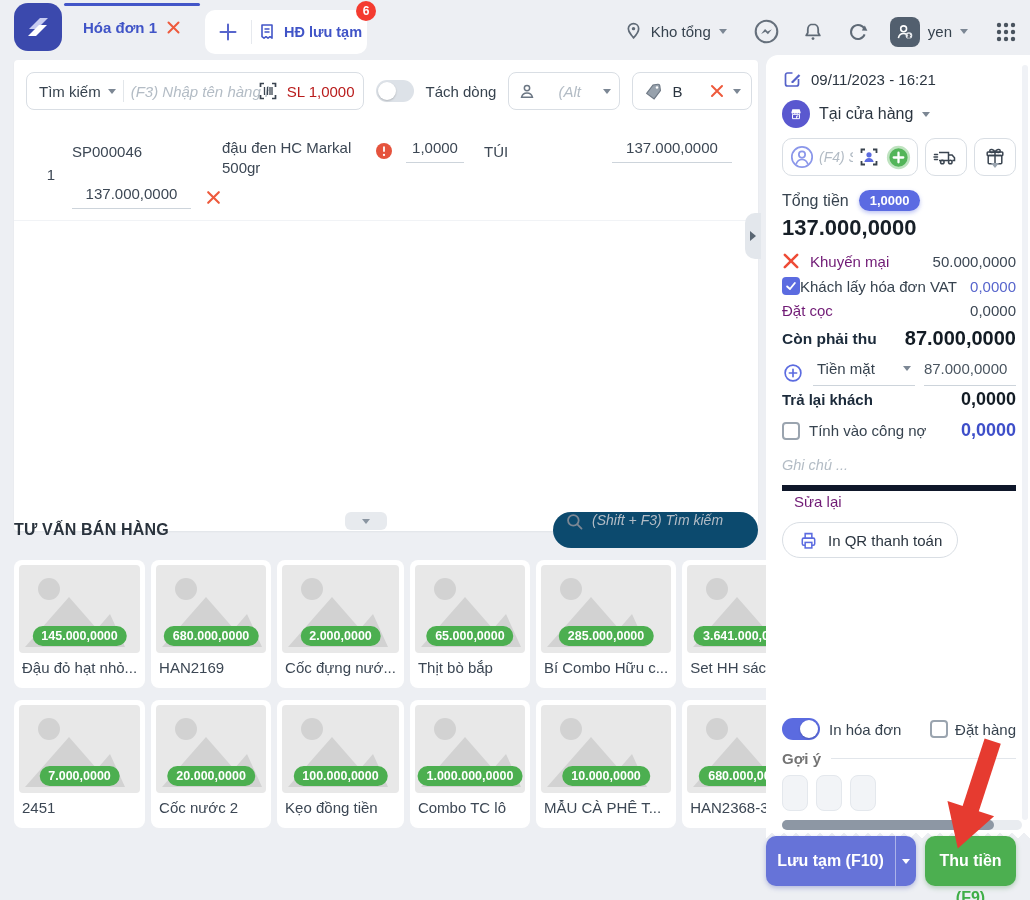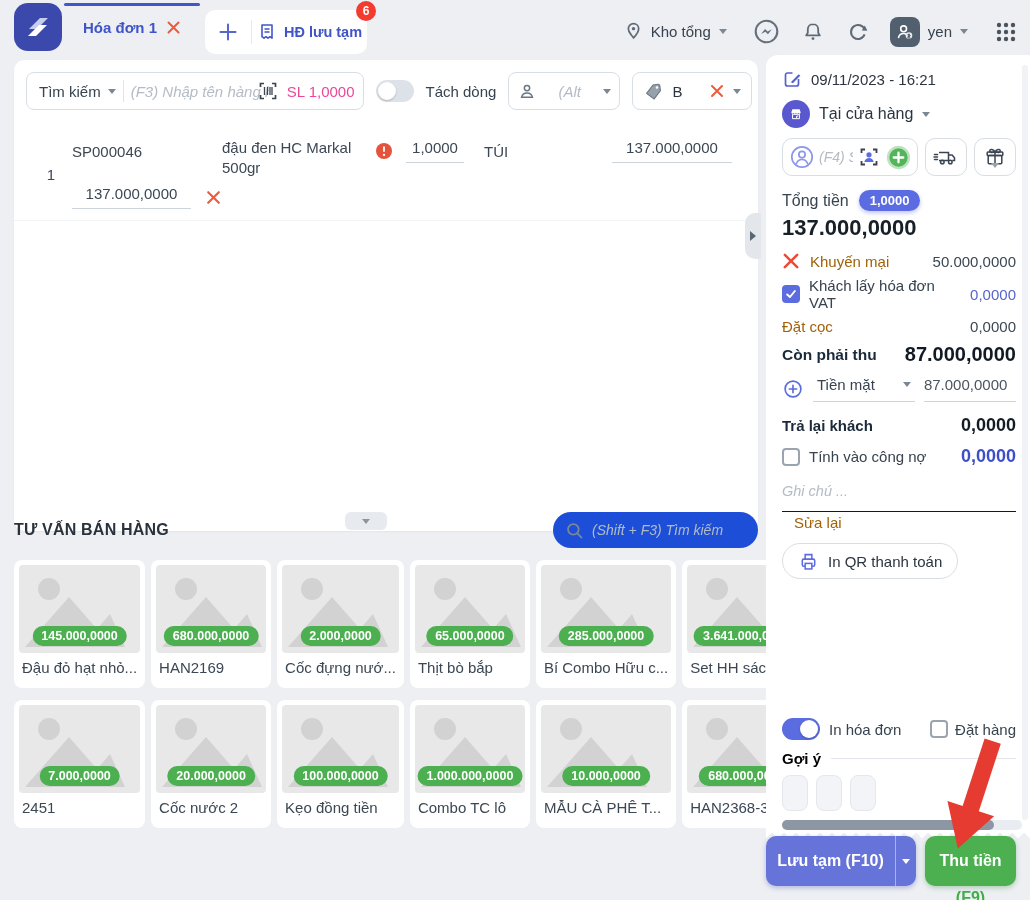--- a/index.html
+++ b/index.html
@@ -26,29 +26,29 @@
   .draft-tab { flex:1; display:flex; align-items:center; justify-content:center; gap:7px; }
   .draft-tab .lbl { font-weight:bold; color:#4054c7; font-size:14.5px; white-space:nowrap; }
   .badge { position:absolute; top:-9px; right:-9px; width:20px; height:20px; border-radius:50%; background:#f43b30; color:#fff; font-size:12px; font-weight:bold; display:flex; align-items:center; justify-content:center; }
   .top-right { position:absolute; right:12px; top:4px; height:55px; display:flex; align-items:center; }
   .caret { width:0; height:0; border-left:4.5px solid transparent; border-right:4.5px solid transparent; border-top:5.5px solid #7c8794; }
   .wh-label { color:#37434f; margin:0 8px 0 7px; }
   .user-name { color:#37434f; margin:0 8px 0 8px; }
   .avatar-chip { width:30px; height:30px; border-radius:8px; background:#525f6e; display:flex; align-items:center; justify-content:center; }
 
   
-  #left-card { position:absolute; left:14px; top:60px; width:744px; height:471px; background:#fff; border-radius:10px; box-shadow:0 1px 2px rgba(27,36,48,.05); }
+  #left-card { position:absolute; left:14px; top:60px; width:744px; height:471px; background:#fff; border-radius:4px; box-shadow:0 1px 2px rgba(27,36,48,.05); }
   .toolbar { display:flex; align-items:center; gap:12px; padding:12px 6px 10px 12px; }
   .field { border:1px solid #d9dee4; border-radius:8px; height:38px; display:flex; align-items:center; background:#fff; }
   .search-combo { width:340px; padding:0 8px 0 12px; gap:7px; }
   .search-combo .mode { color:#37434f; white-space:nowrap; }
   .search-combo .sep { width:1px; height:22px; background:#e2e6ea; }
   .ph { font-style:italic; color:#b3bcc5; white-space:nowrap; overflow:hidden; }
   .search-ph { width:138px; flex:0 1 auto; }
-  .sl-label { color:#ec4899; white-space:nowrap; }
+  .sl-label { color:#b91c1c; white-space:nowrap; }
   .barcode-ic { margin-left:-20px; flex:0 0 auto; }
   .toggle { width:38px; height:22px; border-radius:11px; background:#dde2e8; position:relative; flex:0 0 auto; }
   .toggle .knob { position:absolute; left:2px; top:2px; width:18px; height:18px; border-radius:50%; background:#fff; box-shadow:0 1px 2px rgba(0,0,0,.2); }
   .toggle.on { background:#5b6be0; }
   .toggle.on .knob { left:auto; right:2px; }
   .tg-label { color:#37434f; white-space:nowrap; }
   .member-field { width:112px; padding:0 8px; gap:21px; }
   .tag-field { width:122px; padding:0 10px; gap:8px; }
   .tag-field .tagv { color:#2b3540; flex:1; }
   .mini-x { flex:0 0 auto; }
@@ -67,21 +67,21 @@
   .u-amount { width:126px; }
   .collapse-btn { position:absolute; left:331px; bottom:1px; width:42px; height:18px; background:#e7eaee; border-radius:6px; display:flex; align-items:center; justify-content:center; }
   .collapse-btn .caret { border-top-color:#8a95a1; }
   #panel-handle { position:absolute; left:745px; top:213px; width:16px; height:46px; background:#e3e7ec; border-radius:10px 0 0 10px; display:flex; align-items:center; justify-content:center; z-index:5; }
   .caret-right { width:0; height:0; border-top:5px solid transparent; border-bottom:5px solid transparent; border-left:6px solid #5a6673; }
 
   
   #consult { position:absolute; left:14px; top:511px; width:744px; }
   .consult-head { display:flex; align-items:center; justify-content:space-between; height:38px; }
   .consult-title { font-size:16px; font-weight:bold; color:#2a333d; letter-spacing:.2px; }
-  .consult-search { width:205px; height:36px; border-radius:18px; background:#1d4ed8; display:flex; align-items:center; gap:8px; padding:0 12px; }
+  .consult-search { width:205px; height:36px; border-radius:18px; background:#0c4a6e; display:flex; align-items:flex-start; gap:8px; padding:0 12px; }
   .consult-search .ph { font-size:14px; }
   .pgrid { margin-top:11px; display:grid; grid-template-columns:repeat(6,1fr); gap:12px 6px; }
   .pcard { background:#fff; border-radius:8px; height:128px; position:relative; cursor:pointer; }
   .pimg { margin:5px 5px 0 5px; height:88px; background:#e8e8e8; border-radius:4px; position:relative; overflow:hidden; }
   .pprice { position:absolute; left:50%; transform:translateX(-50%); top:66px; background:#4caf50; color:#fff; font-weight:bold; font-size:12.5px; border-radius:11px; padding:3px 9px; white-space:nowrap; max-width:116px; overflow:hidden; }
   .pname { padding:6px 8px 0 8px; font-size:15px; color:#3c4754; white-space:nowrap; overflow:hidden; }
 
   
   #right-panel { position:absolute; left:766px; top:55px; width:264px; height:845px; }
   .panel-white { position:absolute; left:0; top:0; width:264px; height:775px; background:#fff; border-radius:12px 0 0 0; }
@@ -98,47 +98,47 @@
   .cust-field { flex:1; min-width:0; height:38px; border:1px solid #d9dee4; border-radius:10px; display:flex; align-items:center; gap:4px; padding:0 5px 0 6px; }
   .cust-ph { flex:0 1 auto; width:52px; font-size:14px; }
   .sq-btn { width:42px; height:38px; border:1px solid #d9dee4; border-radius:10px; display:flex; align-items:center; justify-content:center; position:relative; flex:0 0 auto; }
   .gift-caret { position:absolute; bottom:-10px; left:50%; transform:translateX(-50%); }
   .gift-caret .caret { border-top-color:#9aa4af; }
   .r-total { margin-top:14px; gap:10px; }
   .r-total .lbl { font-size:16px; color:#37434f; }
   .qty-badge { background:#5b6be2; color:#fff; font-weight:bold; font-size:13px; border-radius:13px; padding:3px 11px; box-shadow:0 2px 4px rgba(91,107,226,.4); }
   .total-amount { margin-top:4px; font-size:22px; font-weight:800; color:#171f27; }
   .r-promo { margin-top:11px; gap:10px; }
-  .link { color:#a16207; }
+  .link { color:#701a75; }
   .rv { margin-left:auto; }
-  .r-vat { margin-top:7px; gap:9px; color:#37434f; }
+  .r-vat { margin-top:7px; color:#37434f; }
   .blue-v { color:#5765cc; }
   .r-dep { margin-top:7px; }
   .r-due { margin-top:8px; }
   .due-lbl { font-weight:bold; font-size:15.5px; color:#1b2a3a; }
   .due-val { margin-left:auto; font-size:20px; font-weight:800; color:#121b24; }
   .r-pay { margin-top:10px; gap:9px; }
   .pay-method { display:flex; align-items:center; justify-content:space-between; width:110px; border-bottom:1px solid #cdd4db; padding:0 4px 8px 4px; color:#37434f; }
   .pay-value { margin-left:auto; width:100px; border-bottom:1px solid #cdd4db; padding-bottom:8px; white-space:nowrap; overflow:hidden; color:#4a5560; }
-  .r-change { margin-top:13px; }
+  .r-change { margin-top:3px; }
   .bold-lbl { font-weight:bold; font-size:15px; color:#1b2a3a; }
   .chg-val { margin-left:auto; font-size:18px; font-weight:800; color:#121b24; }
   .r-debt { margin-top:10px; gap:9px; color:#37434f; }
   .debt-val { margin-left:auto; font-size:18px; font-weight:800; color:#3d4ec9; }
-  .r-note { margin-top:15px; border-bottom:1px solid #0f172a; padding-bottom:12px; }
+  .r-note { margin-top:15px; border-bottom:6px solid #0f172a; padding-bottom:12px; }
   .r-note .ph { font-size:14.5px; }
   .r-einv { margin-top:14px; gap:10px; }
   .einv-lbl { width:182px; line-height:1.4; color:#2b3540; }
   .r-editlink { margin-left:12px; margin-top:2px; }
   .qr-btn { margin-top:12px; align-self:flex-start; height:36px; border:1px solid #d9dee4; border-radius:18px; padding:0 15px; display:flex; align-items:center; gap:9px; color:#2b3540; background:#fff; }
   .spacer { flex:1; }
   .r-print { gap:9px; color:#37434f; }
   .r-print .right-chk { margin-left:auto; display:flex; align-items:center; gap:7px; white-space:nowrap; }
   .r-suglbl { margin-top:10px; display:flex; align-items:center; }
-  .sug-lbl { font-weight:bold; color:#000000; }
+  .sug-lbl { font-weight:bold; color:#737373; }
   .sug-line { flex:1; height:1px; background:#e2e6eb; margin-left:10px; }
   .pills { margin-top:8px; display:flex; gap:8px; flex-wrap:nowrap; }
   .pill { flex:0 0 auto; height:36px; background:#f2f4f7; border:1px solid #e4e8ed; border-radius:8px; display:flex; align-items:center; padding:0 12px; color:#39434e; }
   .hscroll { margin-top:9px; position:relative; height:10px; }
   .hs-track { position:absolute; left:0; top:0; width:240px; height:10px; background:#e9ecf0; border-radius:5px; }
   .hs-thumb { position:absolute; left:0; top:0; width:212px; height:10px; background:#8d97a4; border-radius:5px; }
 
   .checkbox { width:18px; height:18px; border-radius:4px; flex:0 0 auto; }
   .checkbox.off { border:2px solid #9aa4af; background:#fff; }
   .checkbox.on { background:#5b6be0; display:flex; align-items:center; justify-content:center; }

